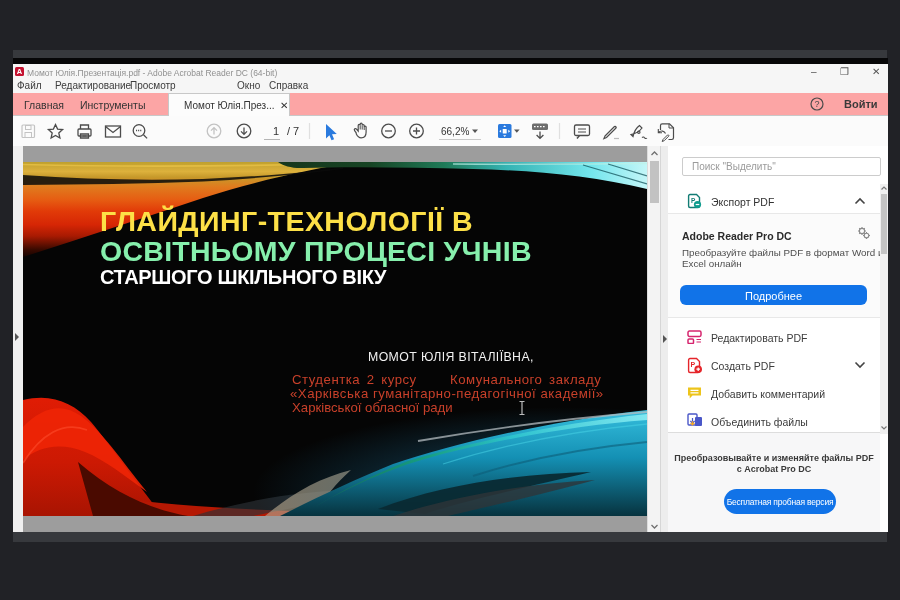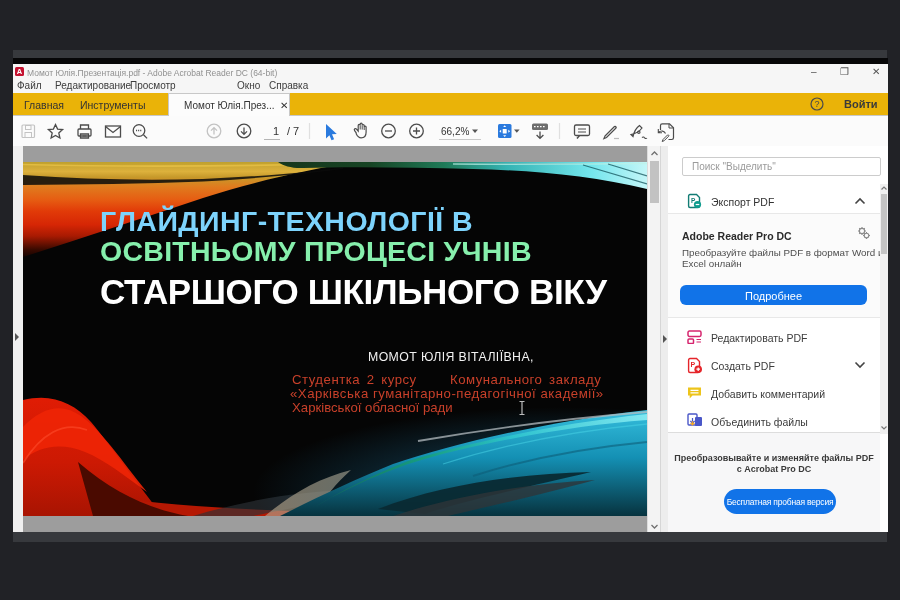--- a/index.html
+++ b/index.html
@@ -8,21 +8,21 @@
   
   #strip-top{left:13px;top:50px;width:874px;height:8px;background:#37393d;}
   #black-band{left:13px;top:58px;width:875px;height:6px;background:#070708;}
   #strip-bot{left:13px;top:532px;width:874px;height:10px;background:#37393d;}
   
   #win{left:13px;top:64px;width:875px;height:468px;background:#f7f7f7;}
   #titlebar{left:0;top:0;width:875px;height:16px;background:#f6f6f6;}
   #title-txt{left:14px;top:4px;font-size:8.5px;color:#909090;white-space:nowrap;}
   #menubar{left:0;top:16px;width:875px;height:13px;background:#f6f6f6;font-size:10px;color:#3c3c3c;}
   .menu{position:absolute;top:0px;white-space:nowrap;}
-  #tabbar{left:0;top:29px;width:875px;height:23px;background:#eab308;border-bottom:1px solid #c8c8c8;box-sizing:border-box;}
+  #tabbar{left:0;top:29px;width:875px;height:23px;background:#fca5a5;border-bottom:1px solid #c8c8c8;box-sizing:border-box;}
   .tab{position:absolute;top:6px;font-size:10.5px;color:#333;}
   #tab-active{position:absolute;left:155px;top:0;width:122px;height:23px;background:#fcfcfc;border:1px solid #c8c8c8;border-bottom:none;box-sizing:border-box;}
   #tab-active span{position:absolute;left:15px;top:6px;font-size:10px;color:#333;white-space:nowrap;}
   #toolbar{left:0;top:52px;width:875px;height:30px;background:#fbfbfb;}
   
   #content{left:0;top:82px;width:875px;height:386px;background:#9d9d9d;}
   #leftstrip{left:0;top:0;width:10px;height:386px;background:#f0f0f0;}
   #docscroll{left:634px;top:0;width:13px;height:386px;background:#f3f3f3;border-left:1px solid #dcdcdc;box-sizing:border-box;}
   #panel-divider{left:647px;top:0;width:8px;height:386px;background:#ededed;border-left:1px solid #d6d6d6;box-sizing:border-box;}
   #panel{left:655px;top:0;width:220px;height:386px;background:#ffffff;}
@@ -229,23 +229,23 @@
         <path d="M624 262 C540 270 470 286 420 302" fill="none" stroke="#49d6e8" stroke-width="1.3" opacity=".5"></path>
         <path d="M624 280 C560 286 500 298 450 314" fill="none" stroke="#0e5d78" stroke-width="2" opacity=".6"></path>
         <path d="M355 347 C420 322 495 312 568 310 C490 328 430 342 402 352 Z" fill="#0a2a33" opacity=".95"></path>
         <path d="M370 354 C430 334 500 322 572 318 C505 336 450 348 425 354 Z" fill="#2e3438" opacity=".8"></path>
         <path d="M395 279 C470 266 550 256 624 250" fill="none" stroke="#b4bcc0" stroke-width="1.8" opacity=".75"></path>
 
         <g stroke="#cfcfcf" stroke-width="1.2" opacity=".9">
           <path d="M499 240 v12 M496.5 239.5 h5 M496.5 252.5 h5"></path>
         </g>
       </svg>
-      <div class="abs" style="left:77px;top:43.3px;color:#7dd3fc;font-weight:bold;font-size:28.5px;letter-spacing:.45px;white-space:nowrap;">ГЛАЙДИНГ-ТЕХНОЛОГІЇ В</div>
+      <div class="abs" style="left:77px;top:43.3px;color:#fde047;font-weight:bold;font-size:28.5px;letter-spacing:.45px;white-space:nowrap;">ГЛАЙДИНГ-ТЕХНОЛОГІЇ В</div>
       <div class="abs" style="left:77px;top:73px;color:#86efac;font-weight:bold;font-size:28.5px;letter-spacing:.27px;white-space:nowrap;">ОСВІТНЬОМУ ПРОЦЕСІ УЧНІВ</div>
-      <div class="abs" style="left:77px;top:103.7px;color:#fff;font-weight:bold;font-size:35px;letter-spacing:-.35px;white-space:nowrap;margin-top:6px;">СТАРШОГО ШКІЛЬНОГО ВІКУ</div>
+      <div class="abs" style="left:77px;top:103.7px;color:#fff;font-weight:bold;font-size:20px;letter-spacing:-.35px;white-space:nowrap;">СТАРШОГО ШКІЛЬНОГО ВІКУ</div>
       <div class="abs" style="left:345px;top:188px;font-size:12.3px;letter-spacing:.4px;color:#f2f2f2;white-space:nowrap;">МОМОТ ЮЛІЯ ВІТАЛІЇВНА,</div>
       <div class="abs" id="red1" style="left:269px;top:210px;font-size:13.2px;color:#c8402a;white-space:nowrap;letter-spacing:.5px;word-spacing:2.5px;">Студентка 2 курсу&nbsp;&nbsp;&nbsp;&nbsp;&nbsp;Комунального закладу</div>
       <div class="abs" id="red2" style="left:267px;top:223.5px;font-size:13.2px;color:#c8402a;white-space:nowrap;letter-spacing:.5px;">«Харківська гуманітарно-педагогічної академії»</div>
       <div class="abs" id="red3" style="left:269px;top:237.5px;font-size:13.2px;color:#c8402a;white-space:nowrap;">Харківської обласної ради</div>
     </div>
     <div class="abs" id="docscroll">
       <svg style="position:absolute;left:2px;top:3px" width="9" height="9" viewBox="0 0 9 9">
           <path d="M1.5 6 L4.5 3 l3 3" fill="none" stroke="#707070" stroke-width="1.3"></path>
         </svg>
       <div style="position:absolute;left:2px;top:15px;width:9px;height:42px;background:#c2c2c2;"></div>

